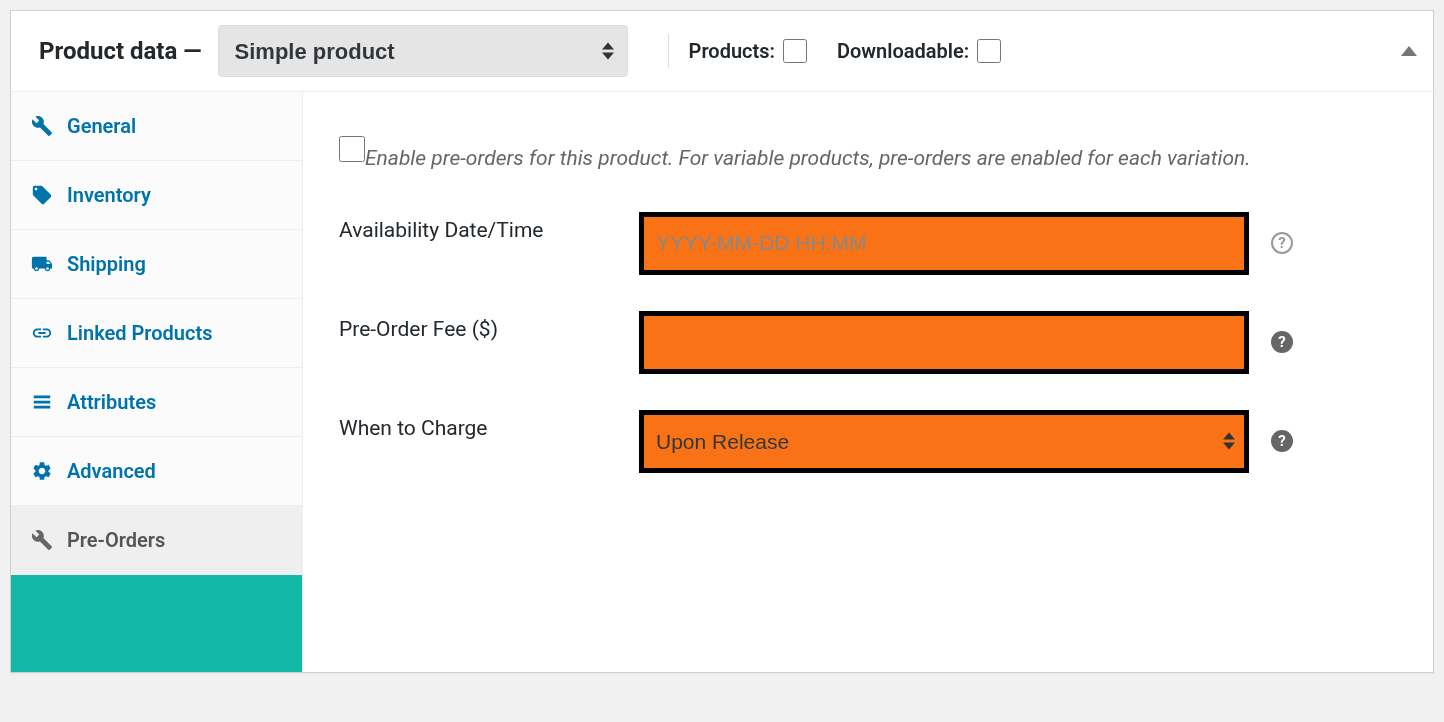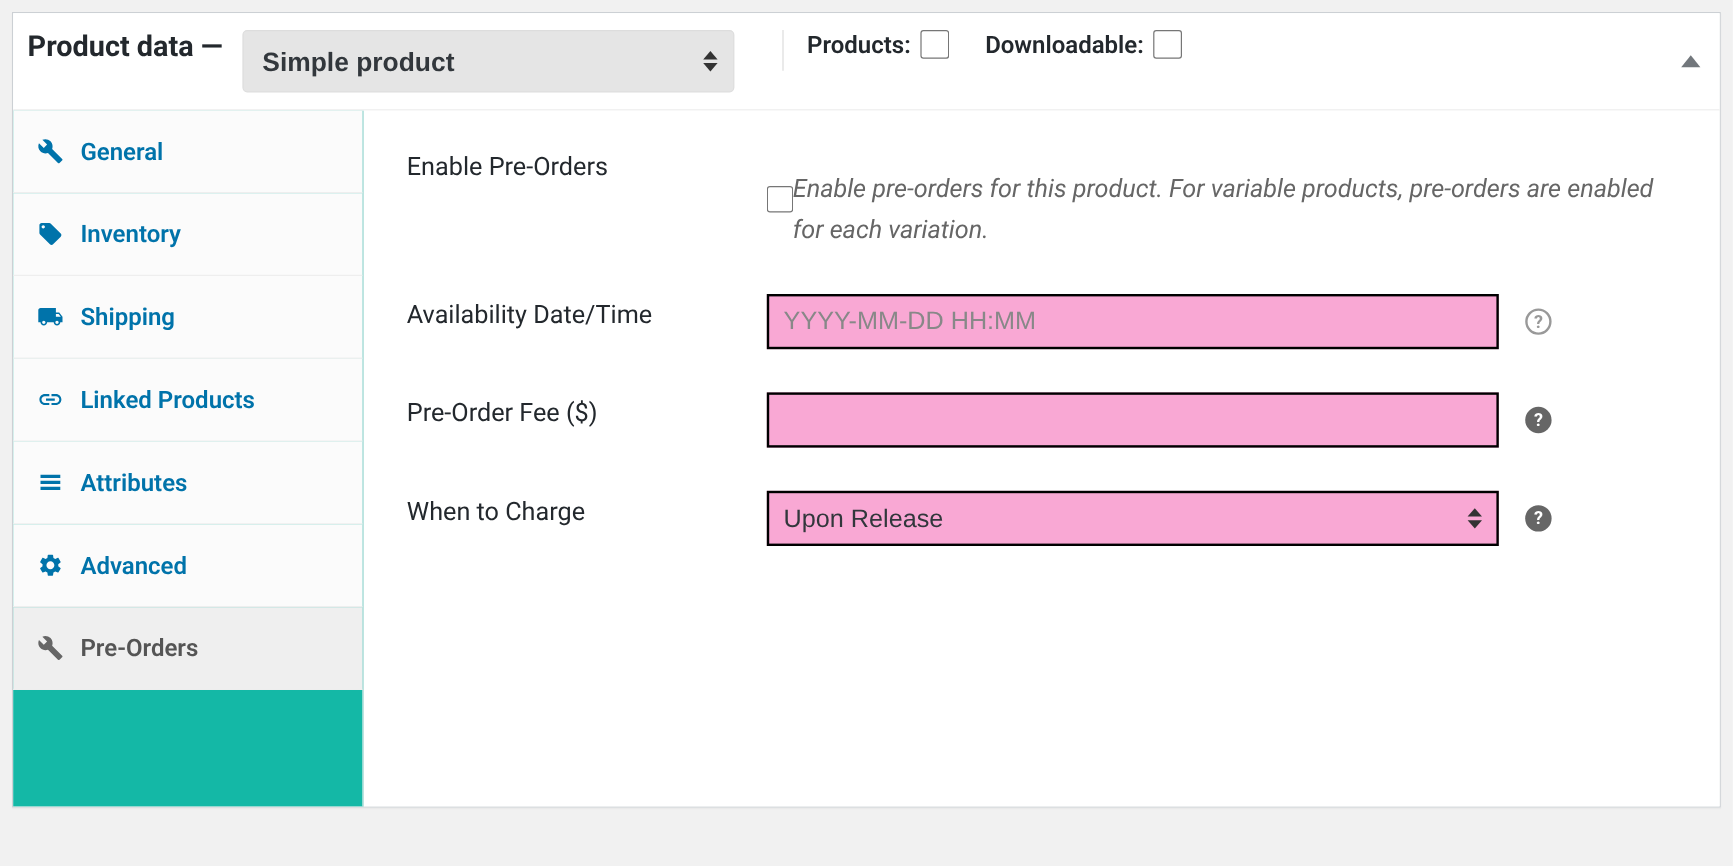--- a/index.html
+++ b/index.html
@@ -8,22 +8,22 @@
       background: #f1f1f1;
       padding: 10px;
     }
     .panel {
       background: #fff;
       border: 1px solid #ccd0d4;
       box-shadow: 0 1px 1px rgba(0,0,0,0.04);
     }
     .panel-header {
       display: flex;
-      align-items: flex-start;
-      padding: 14px 12px;
+      align-items: center;
+      padding: 14px 28px;
       border-bottom: 1px solid #eee;
       background: #fff;
       position: relative;
     }
     .panel-title {
       font-size: 24px;
       font-weight: 700;
       color: #23282d;
       margin-right: 16px;
     }
@@ -173,25 +173,25 @@
       line-height: 1.6;
       margin-top: 20px;
     }
     .form-field input[type="checkbox"] {
       width: 26px;
       height: 26px;
       border: 1px solid #b4b9be;
     }
     .text-input, .select-input-wrap select {
       width: 610px;
-      height: 46px;
+      height: 63px;
       font-size: 21px;
       padding: 6px 12px;
-      border: 2px solid #000000;
-      background: #f9a8d4;
+      border: 5px solid #000000;
+      background: #f97316;
       color: #32373c;
     }
     .text-input::placeholder { color: #888; }
     .select-input-wrap {
       position: relative;
     }
     .select-input-wrap select {
       appearance: none;
     }
     .select-input-wrap .select-arrows {
@@ -316,21 +316,20 @@
             </svg>
         </span>
         <span>Pre-Orders</span>
       </div>
 
     </div>
 
     <div class="form-area">
 
       <div class="form-row">
-        <div class="form-label">Enable Pre-Orders</div>
         <div class="form-field field-stack">
           <input type="checkbox" style="">
           <div class="desc">Enable pre-orders for this product. For variable products, pre-orders are enabled for each variation.</div>
         </div>
       </div>
 
       <div class="form-row">
         <div class="form-label">Availability Date/Time</div>
         <div class="form-field">
           <input type="text" class="text-input" placeholder="YYYY-MM-DD HH:MM" value="" style="">

